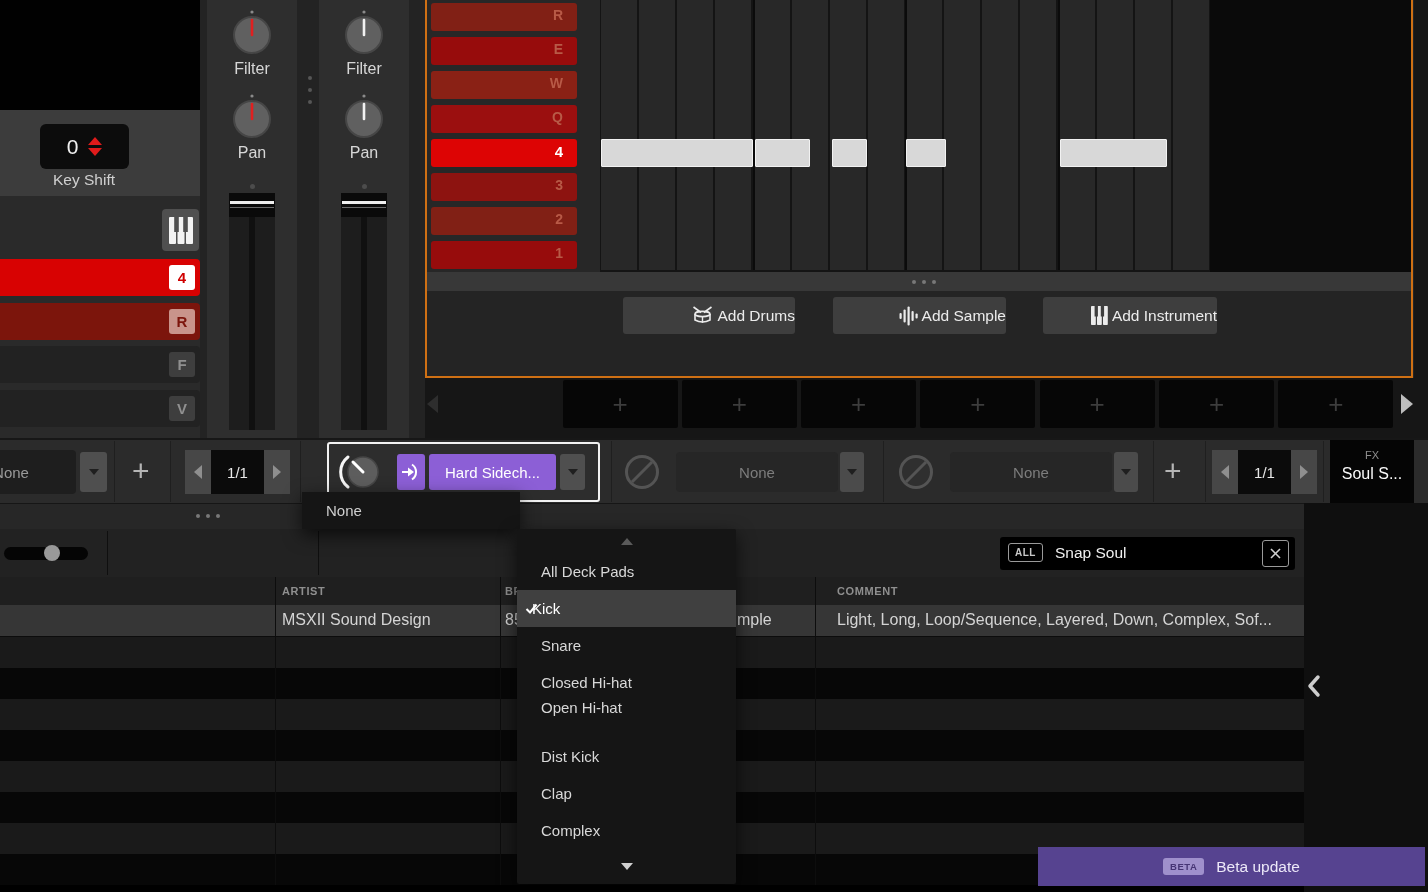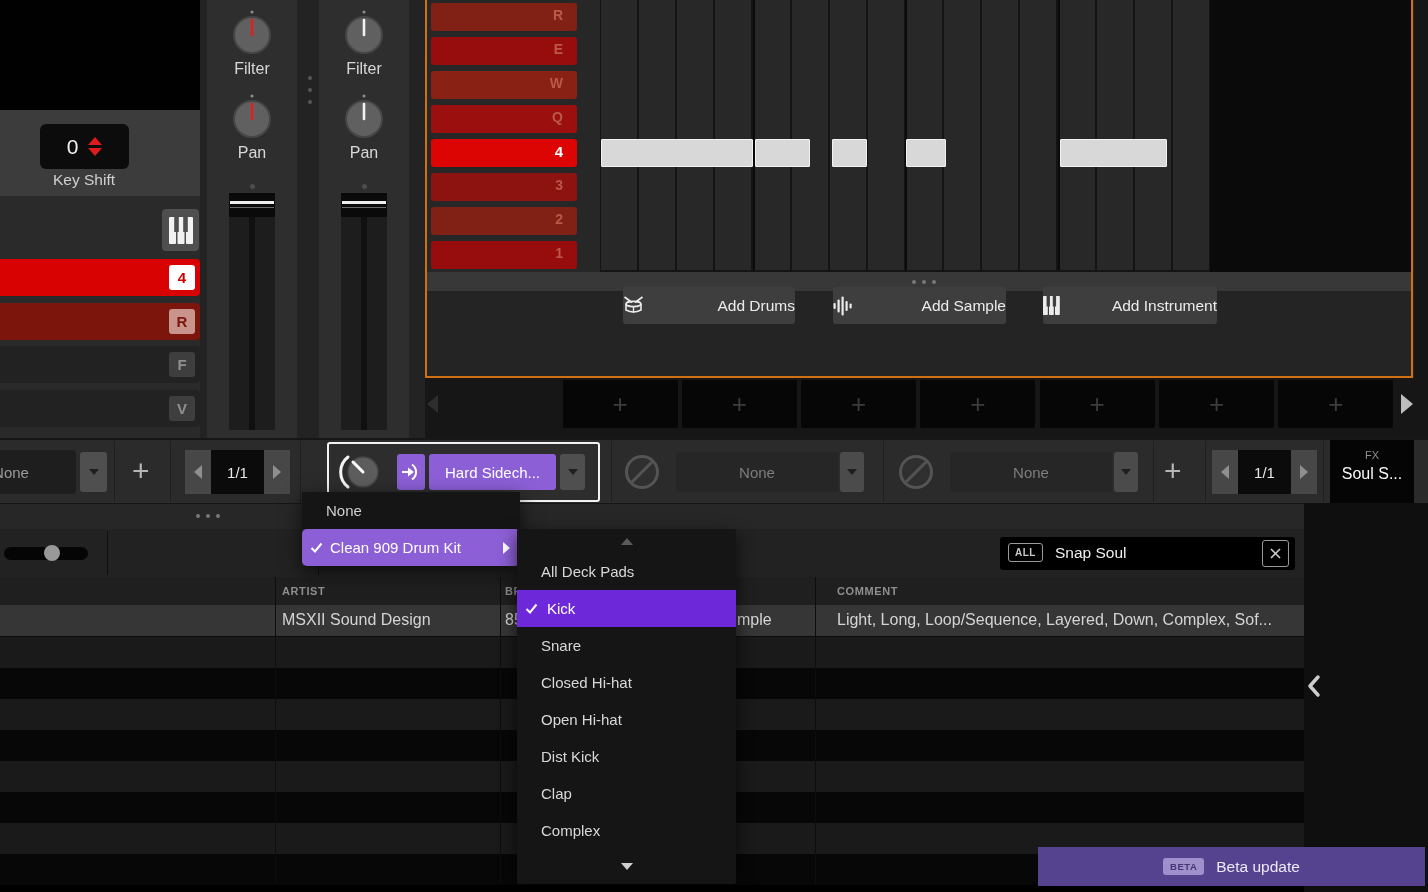--- a/index.html
+++ b/index.html
@@ -40,22 +40,22 @@
   .grid-zone{left:600px;top:0;width:610px;height:272px;background:#141414;}
   .grid-right{left:1210px;top:0;width:202px;height:272px;background:#0a0a0a;}
   .grid-col{position:absolute;top:0;height:270px;background:#282828;}
   .grid-sep{position:absolute;top:0;height:270px;width:2px;background:#0b0b0b;}
   .note{position:absolute;top:139px;height:28px;background:#d8d8d8;border:1px solid #f2f2f2;border-radius:1px;box-sizing:border-box;}
   .pad-row{position:absolute;left:6px;width:146px;height:28px;border-radius:3px;}
   .pad-row-label{position:absolute;right:14px;top:4px;font-size:14px;font-weight:bold;}
   .scroll-strip{left:427px;top:272px;width:985px;height:19px;background:#383838;}
   .hdots{position:absolute;display:flex;gap:6px;}
   .hdots i{width:4px;height:4px;border-radius:50%;background:#787878;}
-  .add-btn{position:absolute;top:287px;height:37px;background:#3e3e3e;border-radius:3px;
-    display:flex;align-items:center;justify-content:space-between;gap:4px;color:#ececec;font-size:15.5px;}
+  .add-btn{position:absolute;top:297px;height:37px;background:#3e3e3e;border-radius:3px;
+    display:flex;align-items:center;justify-content:flex-end;gap:4px;color:#ececec;font-size:15.5px;}
   .border-orange{background:#cf7014;z-index:5;}
   
   .scene-active{left:444px;top:380px;width:114px;height:48px;background:#e17d12;border-radius:3px;
     display:flex;align-items:center;justify-content:center;color:#fff;font-weight:bold;font-size:15.5px;}
   .scene-empty{position:absolute;top:380px;width:115px;height:48px;background:#060606;border-radius:2px;
     display:flex;align-items:center;justify-content:center;color:#3d3d3d;font-size:26px;font-weight:300;}
   .scene-arrow-l{left:427px;top:395px;width:0;height:0;border-top:9px solid transparent;border-bottom:9px solid transparent;border-right:11px solid #2e2e2e;}
   .scene-arrow-r{left:1401px;top:394px;width:0;height:0;border-top:10px solid transparent;border-bottom:10px solid transparent;border-left:12px solid #bdbdbd;}
   
   .fx-strip{left:0;top:438px;width:1428px;height:65px;background:#2b2b2b;border-top:2px solid #171717;box-sizing:border-box;}
@@ -73,21 +73,21 @@
   .fx-slot1{left:327px;top:442px;width:273px;height:60px;border:2px solid #f2f2f2;border-radius:3px;background:#2d2d2d;box-sizing:border-box;}
   .btn-purple{position:absolute;background:#8c5fd6;border-radius:3px;display:flex;align-items:center;justify-content:center;}
   .fx-display{left:1330px;top:440px;width:84px;height:63px;background:#050505;text-align:center;}
   
   .menu{position:absolute;z-index:50;box-shadow:0 6px 18px rgba(0,0,0,0.65);}
   .menu-item{position:relative;height:37px;display:flex;align-items:center;color:#cfcfcf;font-size:15px;background:#151515;}
   .menu-item.sel{background:#8c5fd6;color:#fff;border-radius:5px;}
   .submenu{left:517px;top:529px;width:219px;height:355px;background:#151515;border-radius:2px;}
   .submenu-item{position:absolute;left:0;width:219px;height:37px;display:flex;align-items:center;
     padding-left:24px;box-sizing:border-box;color:#d8d8d8;font-size:15px;}
-  .submenu-item.sel{background:#6d28d9;color:#fff;padding-left:30px;}
+  .submenu-item.sel{background:#404040;color:#fff;padding-left:15px;}
   .scroll-tri-up{position:absolute;left:104px;width:0;height:0;border-left:6px solid transparent;border-right:6px solid transparent;border-bottom:7px solid #5a5a5a;}
   .scroll-tri-down{position:absolute;left:104px;width:0;height:0;border-left:6px solid transparent;border-right:6px solid transparent;border-top:7px solid #cfcfcf;}
   .check{position:absolute;left:8px;top:13px;}
   .sub-arrow{position:absolute;right:10px;width:0;height:0;border-top:6px solid transparent;border-bottom:6px solid transparent;border-left:7px solid #fff;}
   
   .handle-strip{left:0;top:503px;width:1304px;height:26px;background:#272727;border-top:1px solid #161616;box-sizing:border-box;}
   .toolbar{left:0;top:529px;width:1304px;height:48px;background:#222222;}
   .toolbar-div{position:absolute;top:531px;width:1px;height:44px;background:#0f0f0f;}
   .slider-track{left:4px;top:547px;width:84px;height:13px;background:#050505;border-radius:7px;}
   .slider-thumb{left:44px;top:545px;width:16px;height:16px;border-radius:50%;background:#999;}
@@ -461,48 +461,41 @@
 
   <div class="abs beta-btn">
     <span class="beta-badge">BETA</span>
     <span class="beta-text">Beta update</span>
   </div>
 
   <div class="menu" style="left:302px;top:492px;width:218px;">
     <div class="menu-item" style="padding-left:24px;">
       <span>None</span>
     </div>
-    <div class="menu-item sel" style="padding-left:28px;">
-      <svg class="check" width="13" height="11" viewBox="0 0 13 11">
-        <polyline points="1.5,6 5,9.5 11.5,1.5" fill="none" stroke="#fff" stroke-width="2"></polyline>
-      </svg>
-      <span>Clean 909 Drum Kit</span>
-      <i class="sub-arrow"></i>
-    </div>
   </div>
 
   <div class="menu submenu">
     <i class="scroll-tri-up" style="top:9px;"></i>
     <div id="pad-menu-items">
         <div class="submenu-item" style="top: 24px;">
           <span>All Deck Pads</span>
         </div>
         <div class="submenu-item sel" style="top: 61px;">
           <svg width="13" height="11" viewBox="0 0 13 11" class="check" style="top: 13px;">
             <polyline points="1.5,6 5,9.5 11.5,1.5" fill="none" stroke="#fff" stroke-width="2"></polyline>
           </svg>
           <span>Kick</span>
         </div>
         <div class="submenu-item" style="top: 98px;">
           <span>Snare</span>
         </div>
         <div class="submenu-item" style="top: 135px;">
           <span>Closed Hi-hat</span>
         </div>
-        <div class="submenu-item" style="top: 172px;">
+        <div class="submenu-item" style="top: 160px;">
           <span>Open Hi-hat</span>
         </div>
         <div class="submenu-item" style="top: 209px; text-align: right;">
           <span>Dist Kick</span>
         </div>
         <div class="submenu-item" style="top: 246px;">
           <span>Clap</span>
         </div>
         <div class="submenu-item" style="top: 283px;">
           <span>Complex</span>

